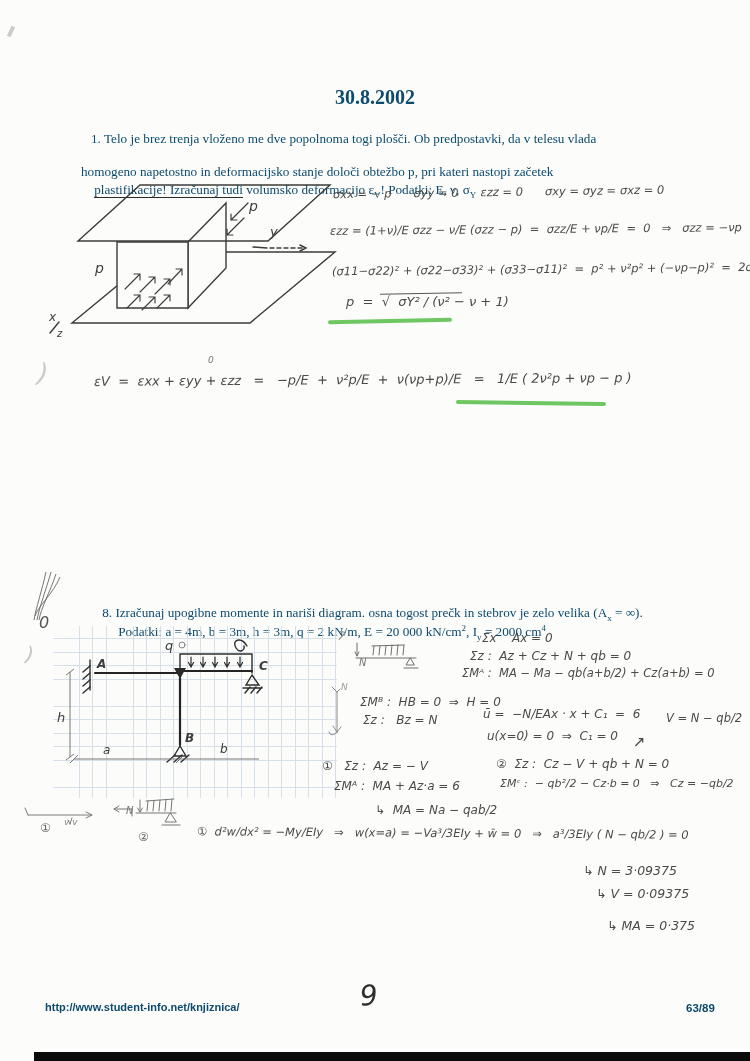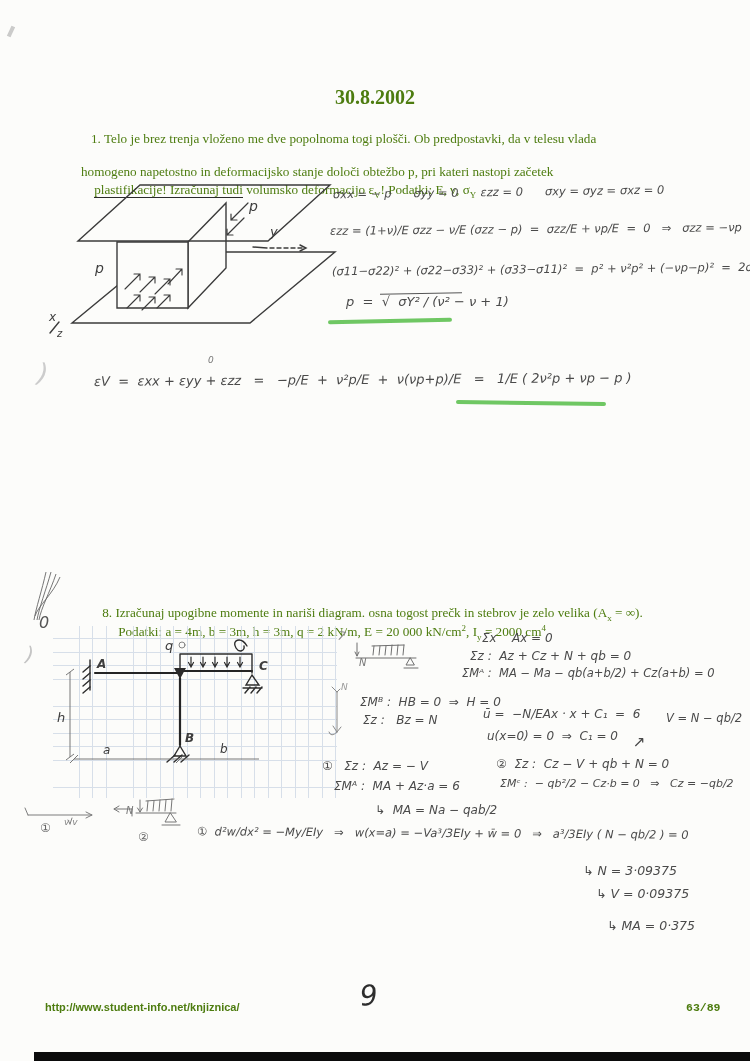--- a/index.html
+++ b/index.html
@@ -1,18 +1,18 @@
 <!DOCTYPE html>
 <html><head>
 <meta charset="utf-8">
 <style>
   html,body{margin:0;padding:0;background:#e8e8e8;}
   .page{position:relative;width:750px;height:1061px;background:#fcfcfa;overflow:hidden;
         font-family:"Liberation Serif","DejaVu Serif",serif;}
-  .pr{position:absolute;color:#4d7c0f;white-space:pre;line-height:1.25;
+  .pr{position:absolute;color:#0c4a6e;white-space:pre;line-height:1.25;
       font-family:"Liberation Serif","DejaVu Serif",serif;}
   .pr sub{font-size:68%;}
   .pr sup{font-size:68%;}
   .u{border-bottom:1.2px solid #2a2a2a;}
   .hw{position:absolute;font-family:"DejaVu Sans",sans-serif;font-style:italic;
       color:#4a4a4a;white-space:pre;line-height:1;}
   .green{position:absolute;background:#56bd48;height:3.5px;border-radius:2px;opacity:.85;}
   .bar{position:absolute;background:#555;}
   .grid{position:absolute;left:53px;top:626px;width:284px;height:172px;opacity:.8;
     background-image:
@@ -209,17 +209,17 @@
       <path d="M32,18 L72,18"></path>
       <path d="M42,6 L70,4 M44,6 L43,16 M50,6 L49,16 M56,5 L55,16 M62,5 L61,16 M68,4 L67,16"></path>
       <path d="M66,18 L61,27 L72,27 Z M58,30 L76,30"></path>
     </g>
   </svg>
   <div class="hw" style="left:126px;top:806px;font-size:10px;color:#777;">N</div>
   <div class="hw" style="left:138px;top:831px;font-size:12px;color:#666;">②</div>
 
   <div class="pr" style="left:45px;top:1001px;font-size:11px;font-weight:bold;font-family:'Liberation Sans','DejaVu Sans',sans-serif;">http://www.student-info.net/knjiznica/</div>
   <div class="hw" style="left:360px;top:982px;font-size:28px;color:#2d2d2d;transform:rotate(-5deg);">9</div>
-  <div class="pr" style="left:686px;top:1001px;font-size:11.5px;font-weight:bold;font-family:Liberation Mono, monospace;">63/89</div>
+  <div class="pr" style="left:686px;top:1001px;font-size:11.5px;font-weight:bold;font-family:Liberation Sans, sans-serif;">63/89</div>
 
   <div class="blackbar"></div>
 
 </div>
 
 </body></html>

